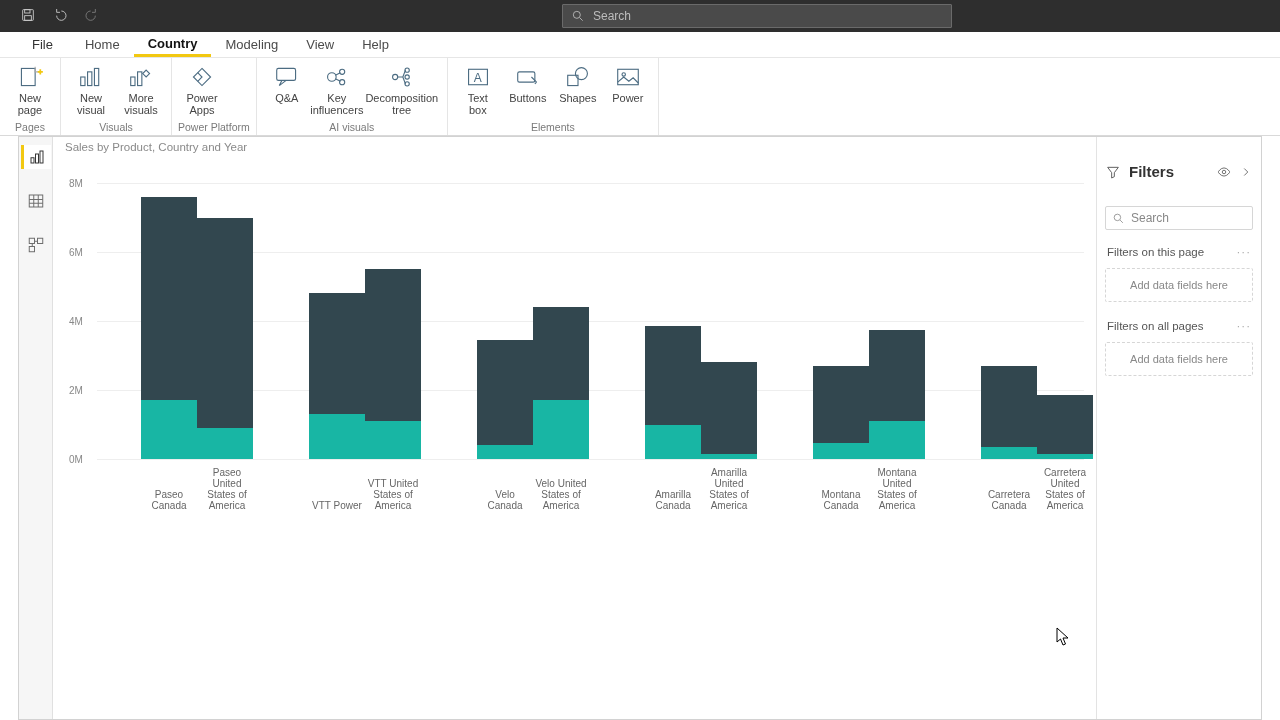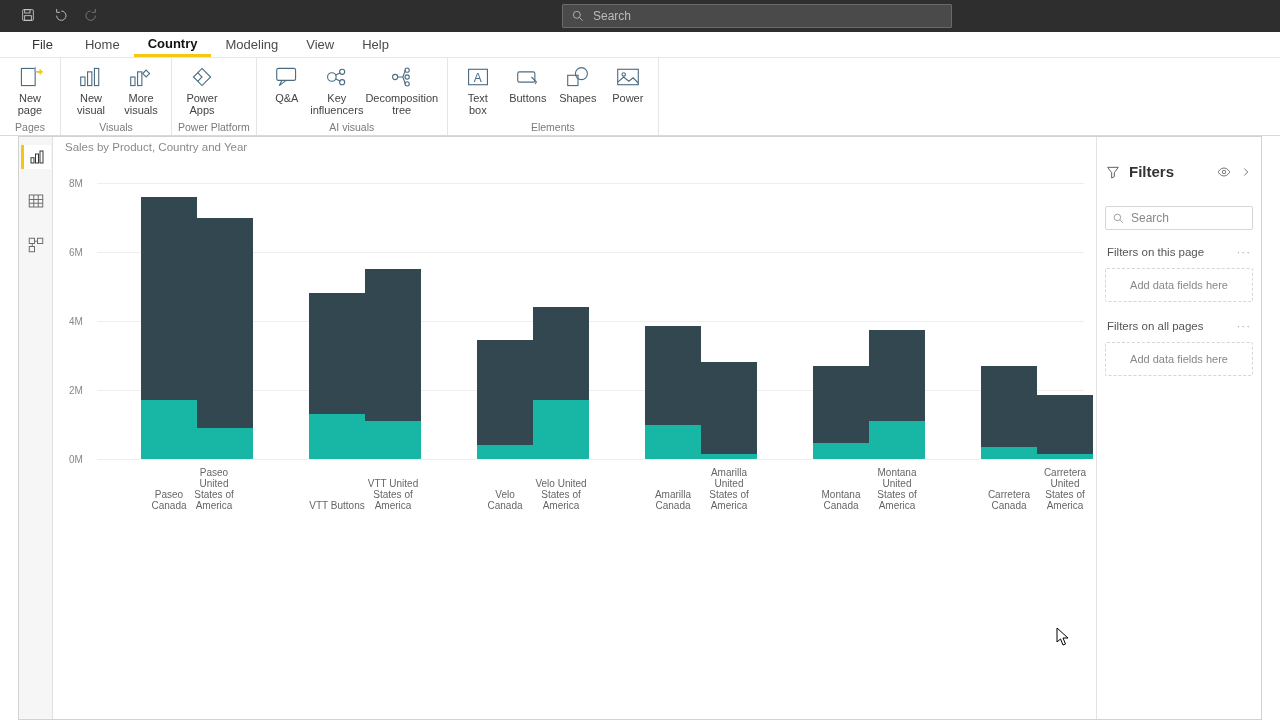--- a/index.html
+++ b/index.html
@@ -314,26 +314,26 @@
           <div class="ylabel" style="top: 0px;">8M</div>
           <div class="bar" style="left: 44px; width: 56px; height: 262.2px; position: absolute; bottom: 0px;">
             <div class="seg" style="bottom: 58.65px; height: 203.55px; background: rgb(50, 71, 79);"></div>
             <div class="seg" style="bottom: 0px; height: 58.65px; background: rgb(24, 182, 164);"></div>
           </div>
           <div class="xlabel" style="left: 72px;">Paseo Canada</div>
           <div class="bar" style="left: 100px; width: 56px; height: 241.5px; position: absolute; bottom: 0px;">
             <div class="seg" style="bottom: 31.05px; height: 210.45px; background: rgb(50, 71, 79);"></div>
             <div class="seg" style="bottom: 0px; height: 31.05px; background: rgb(24, 182, 164);"></div>
           </div>
-          <div class="xlabel" style="left: 117px; margin-top: 21px;">Paseo United States of America</div>
+          <div class="xlabel" style="left: 130px; margin-top: 21px;">Paseo United States of America</div>
           <div class="bar" style="left: 212px; width: 56px; height: 165.6px; position: absolute; bottom: 0px;">
             <div class="seg" style="bottom: 44.85px; height: 120.75px; background: rgb(50, 71, 79);"></div>
             <div class="seg" style="bottom: 0px; height: 44.85px; background: rgb(24, 182, 164);"></div>
           </div>
-          <div class="xlabel" style="left: 240px;">VTT Buttons</div>
+          <div class="xlabel" style="left: 240px;">VTT Power</div>
           <div class="bar" style="left: 268px; width: 56px; height: 189.75px; position: absolute; bottom: 0px;">
             <div class="seg" style="bottom: 37.95px; height: 151.8px; background: rgb(50, 71, 79);"></div>
             <div class="seg" style="bottom: 0px; height: 37.95px; background: rgb(24, 182, 164);"></div>
           </div>
           <div class="xlabel" style="left: 296px;">VTT United States of America</div>
           <div class="bar" style="left: 380px; width: 56px; height: 119.025px; position: absolute; bottom: 0px;">
             <div class="seg" style="bottom: 13.8px; height: 105.225px; background: rgb(50, 71, 79);"></div>
             <div class="seg" style="bottom: 0px; height: 13.8px; background: rgb(24, 182, 164);"></div>
           </div>
           <div class="xlabel" style="left: 408px;">Velo Canada</div>

